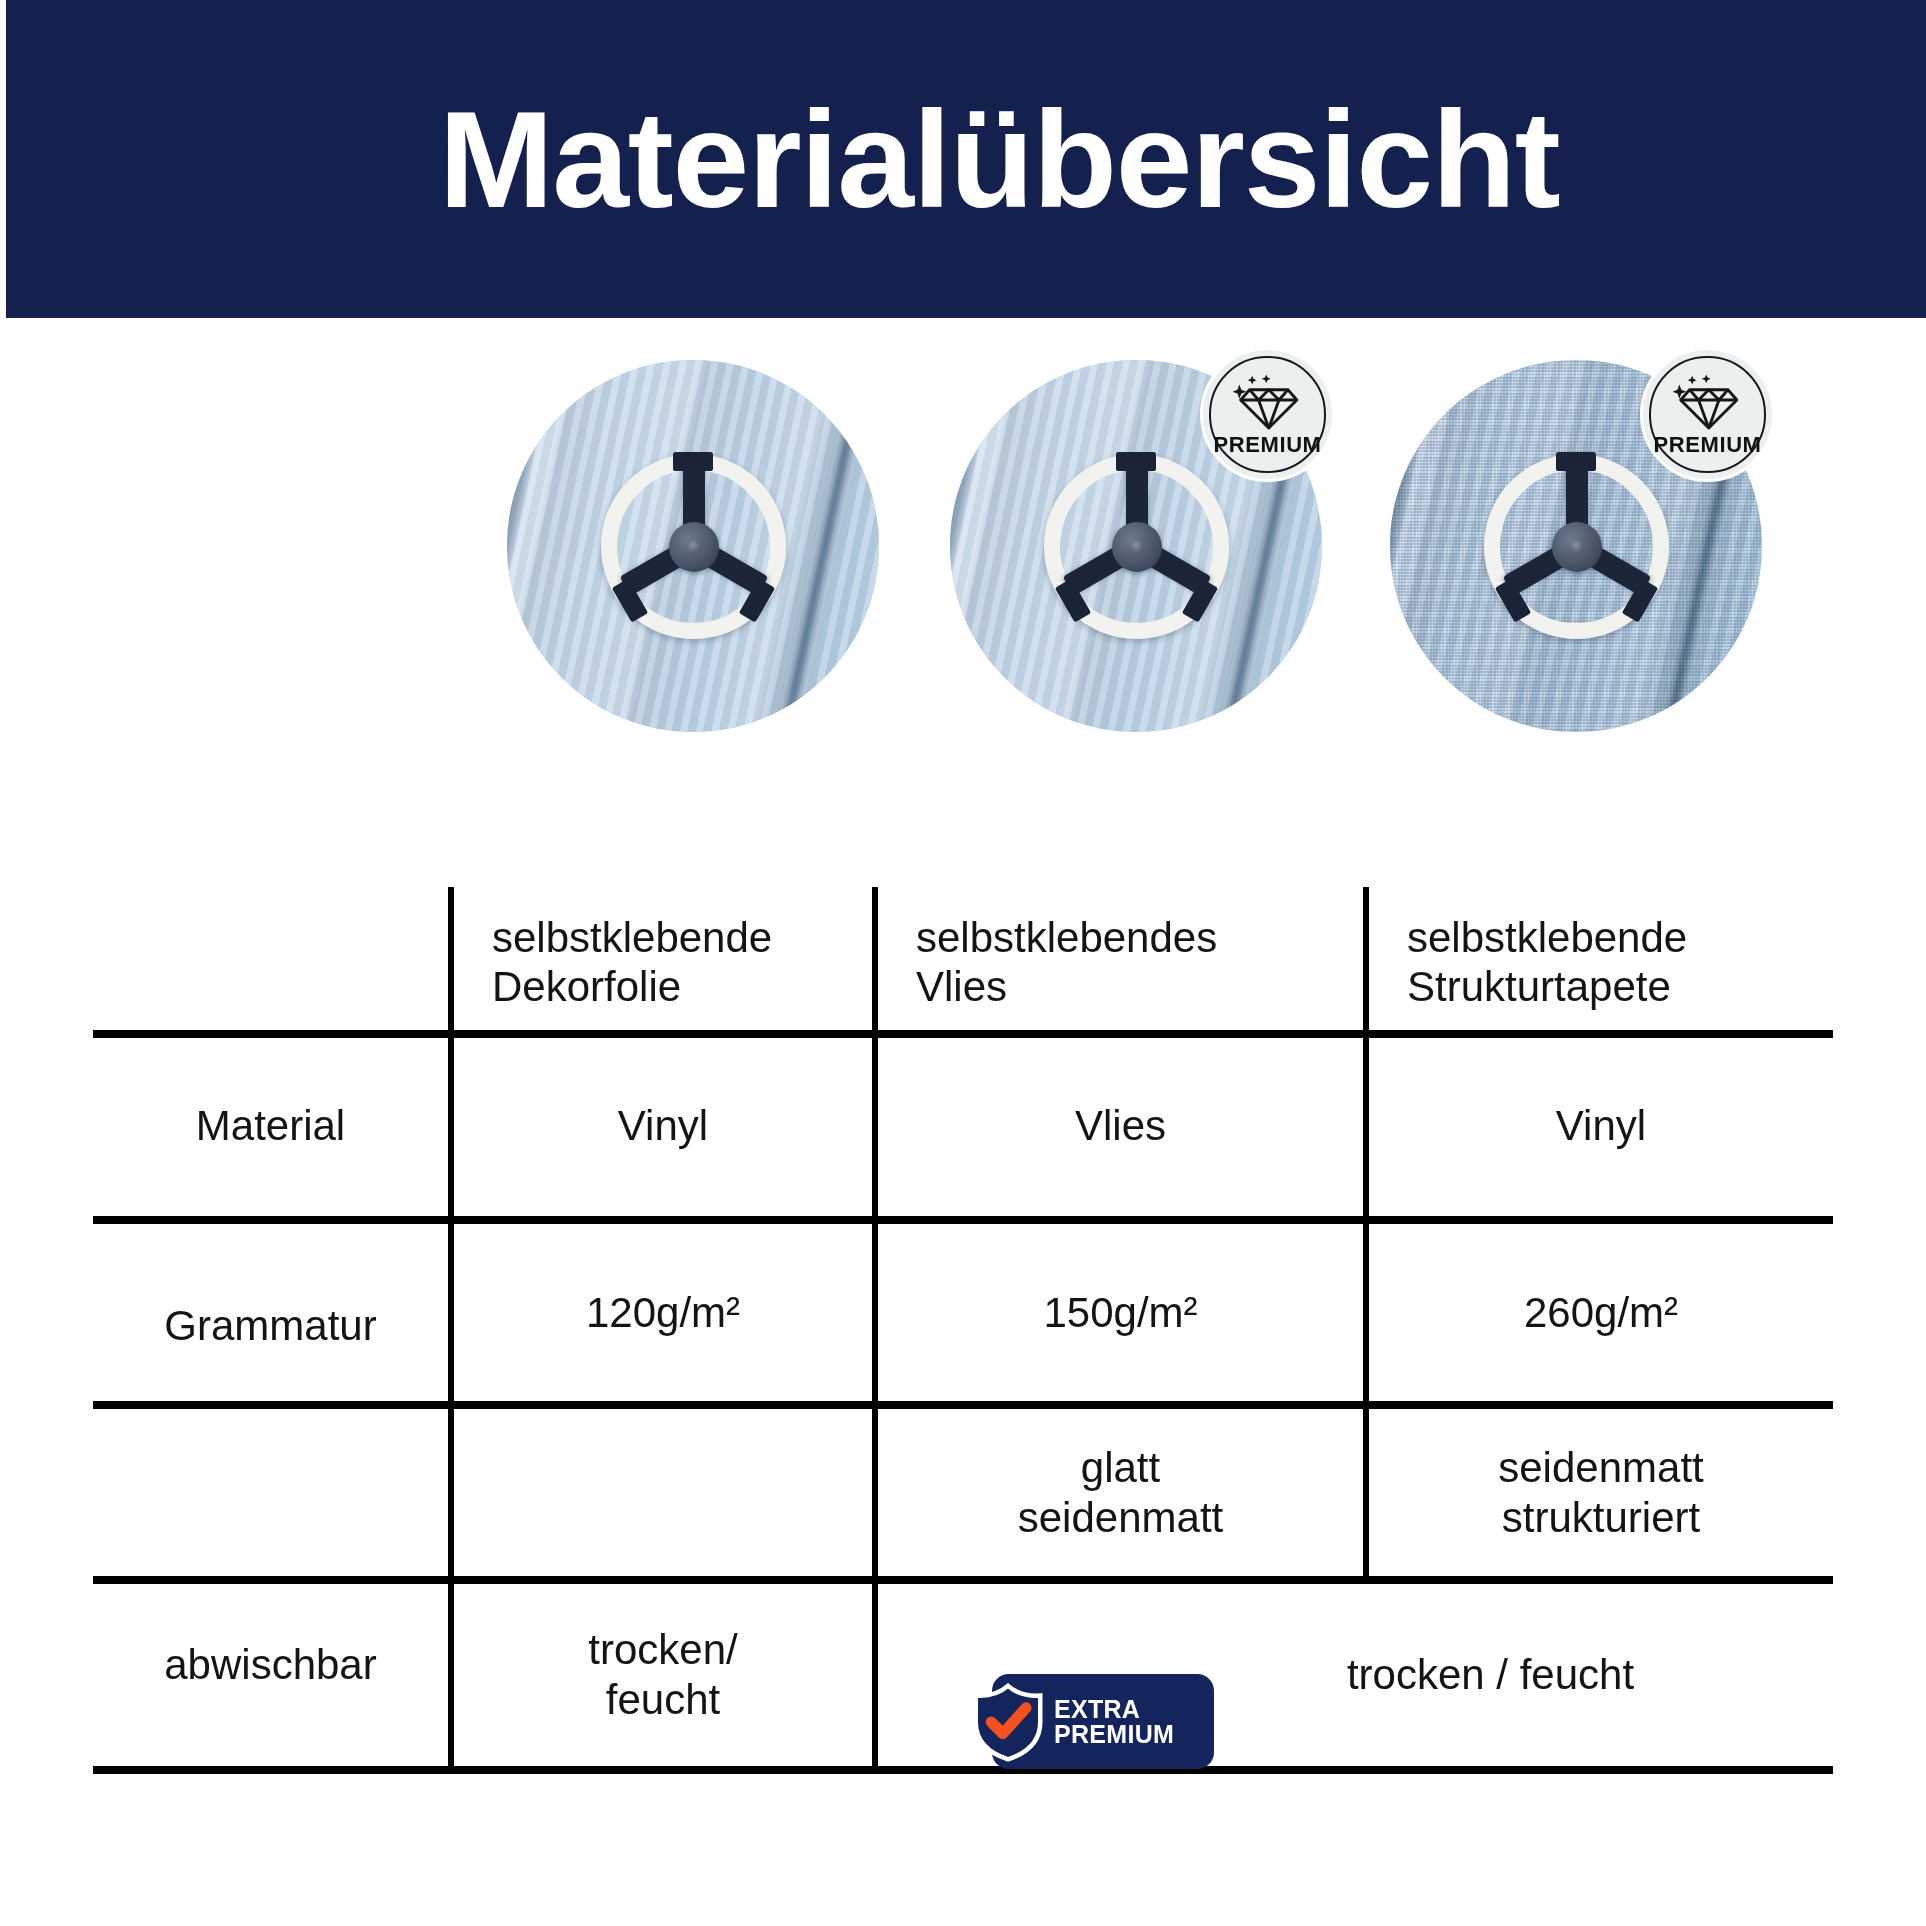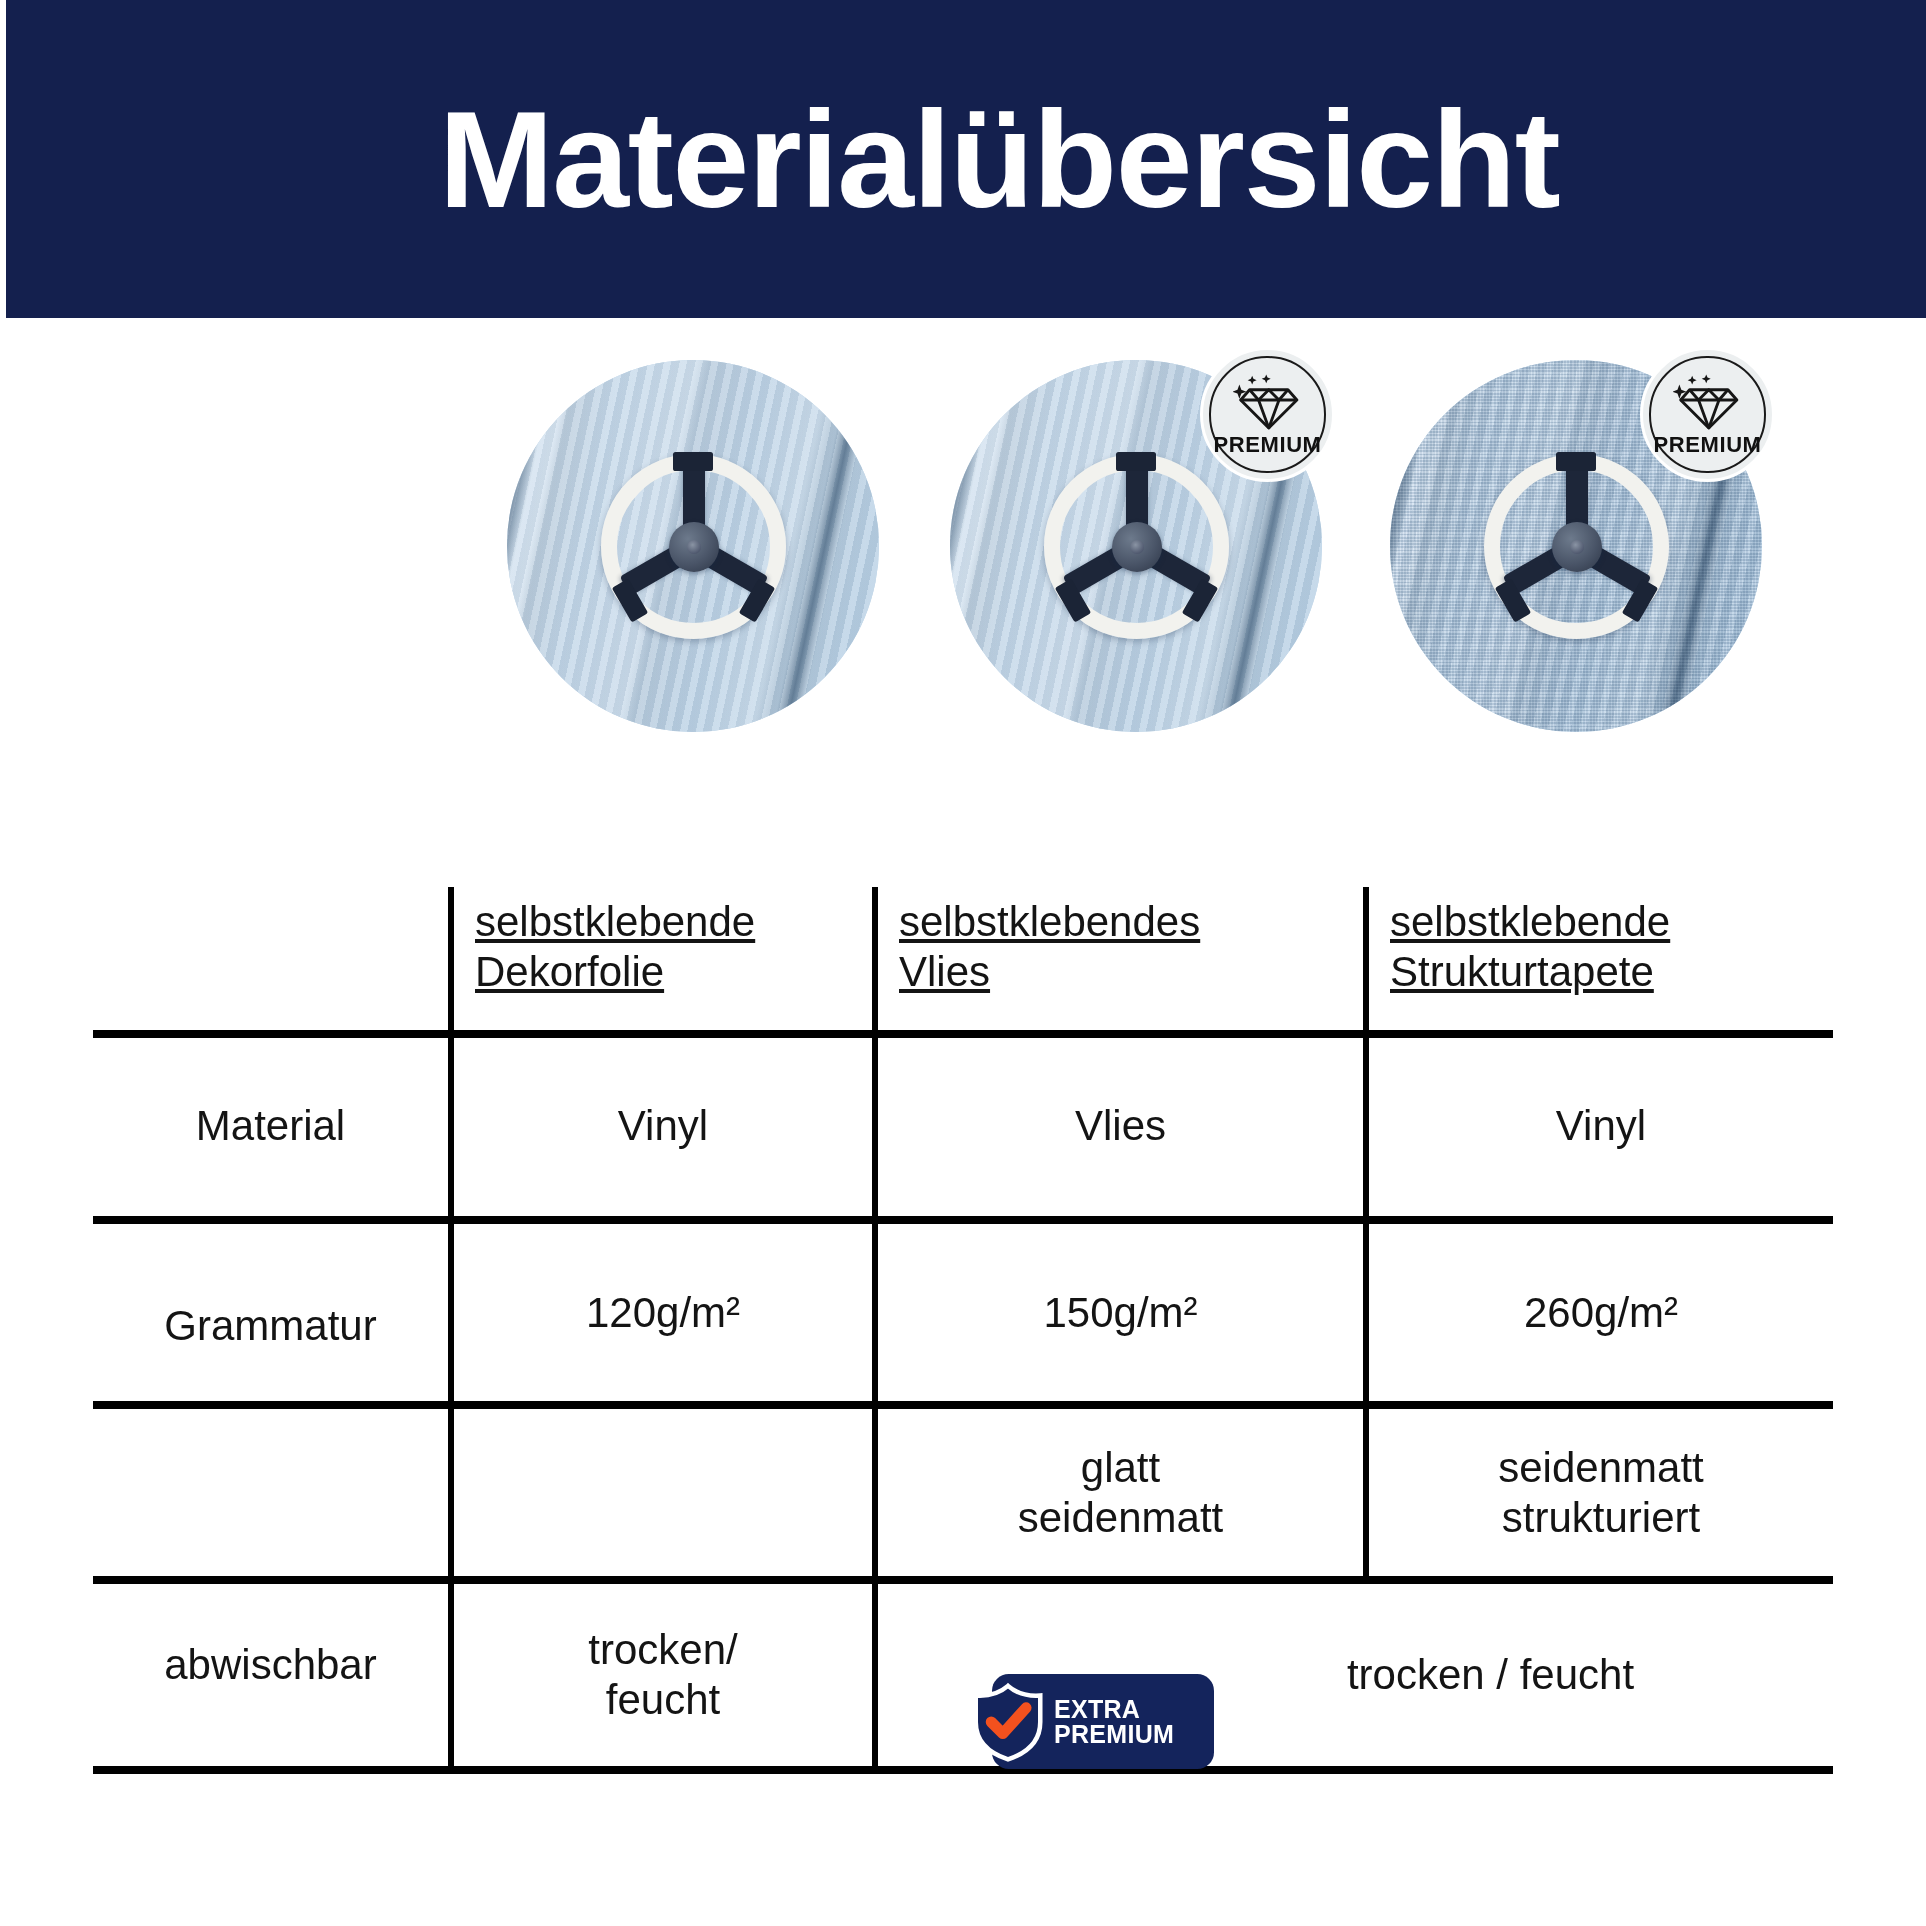--- a/index.html
+++ b/index.html
@@ -155,21 +155,21 @@
   .vline{position:absolute;width:5.8px;background:#000;}
 
   .cell{
     position:absolute;
     display:flex;align-items:center;
     font-size:42px;color:#141414;
     line-height:1.18;
     box-sizing:border-box;
   }
   .cell.center{justify-content:center;text-align:center;}
-  .cell.head{align-items:flex-start;justify-content:flex-start;text-align:left;padding-top:5.1px;padding-left:21px;text-decoration:underline;}
+  .cell.head{align-items:center;justify-content:flex-start;text-align:left;padding-top:5.1px;padding-left:38px;}
   .cell .txt{white-space:pre-line;}
 
   
   #extra-robust{
     position:absolute;left:992px;top:1674px;
     width:222px;height:95px;
     background:#14245c;border-radius:16.7px;
     display:flex;align-items:center;
   }
   #extra-robust .shield-wrap{

